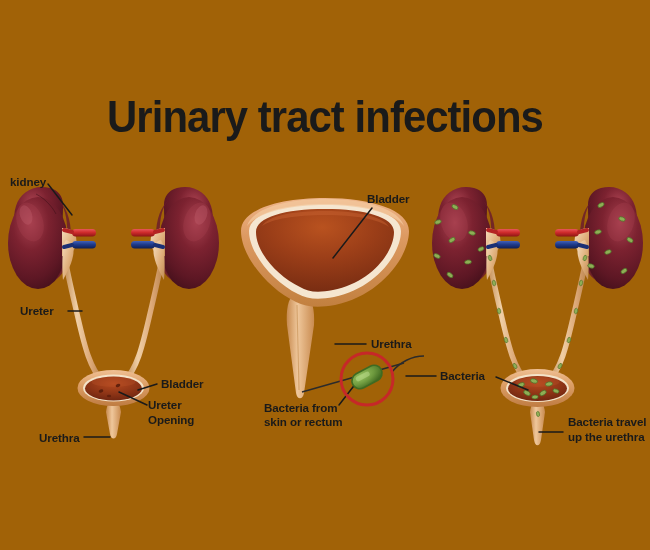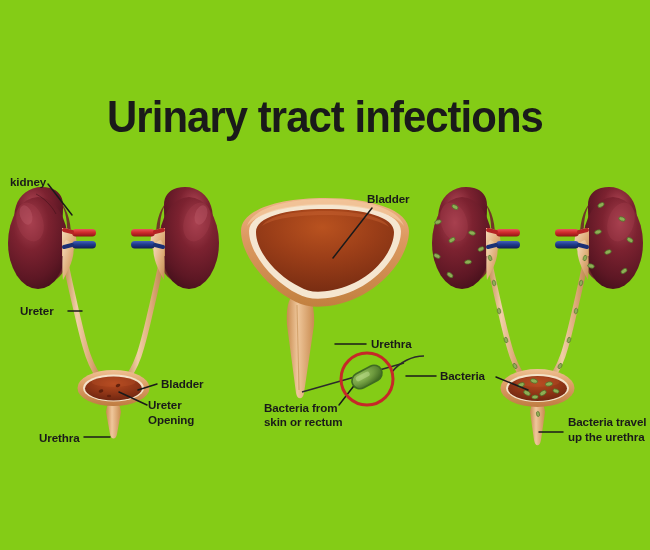--- a/index.html
+++ b/index.html
@@ -10,21 +10,21 @@
   body {
     width: 650px;
     height: 550px;
     overflow: hidden;
     font-family: "Liberation Sans", sans-serif;
   }
   #stage {
     position: relative;
     width: 650px;
     height: 550px;
-    background: #84cc16;
+    background: #a16207;
   }
   #title {
     position: absolute;
     left: 0;
     top: 94px;
     width: 650px;
     text-align: center;
     font-family: "Liberation Sans", sans-serif;
     font-weight: bold;
     font-size: 45px;

